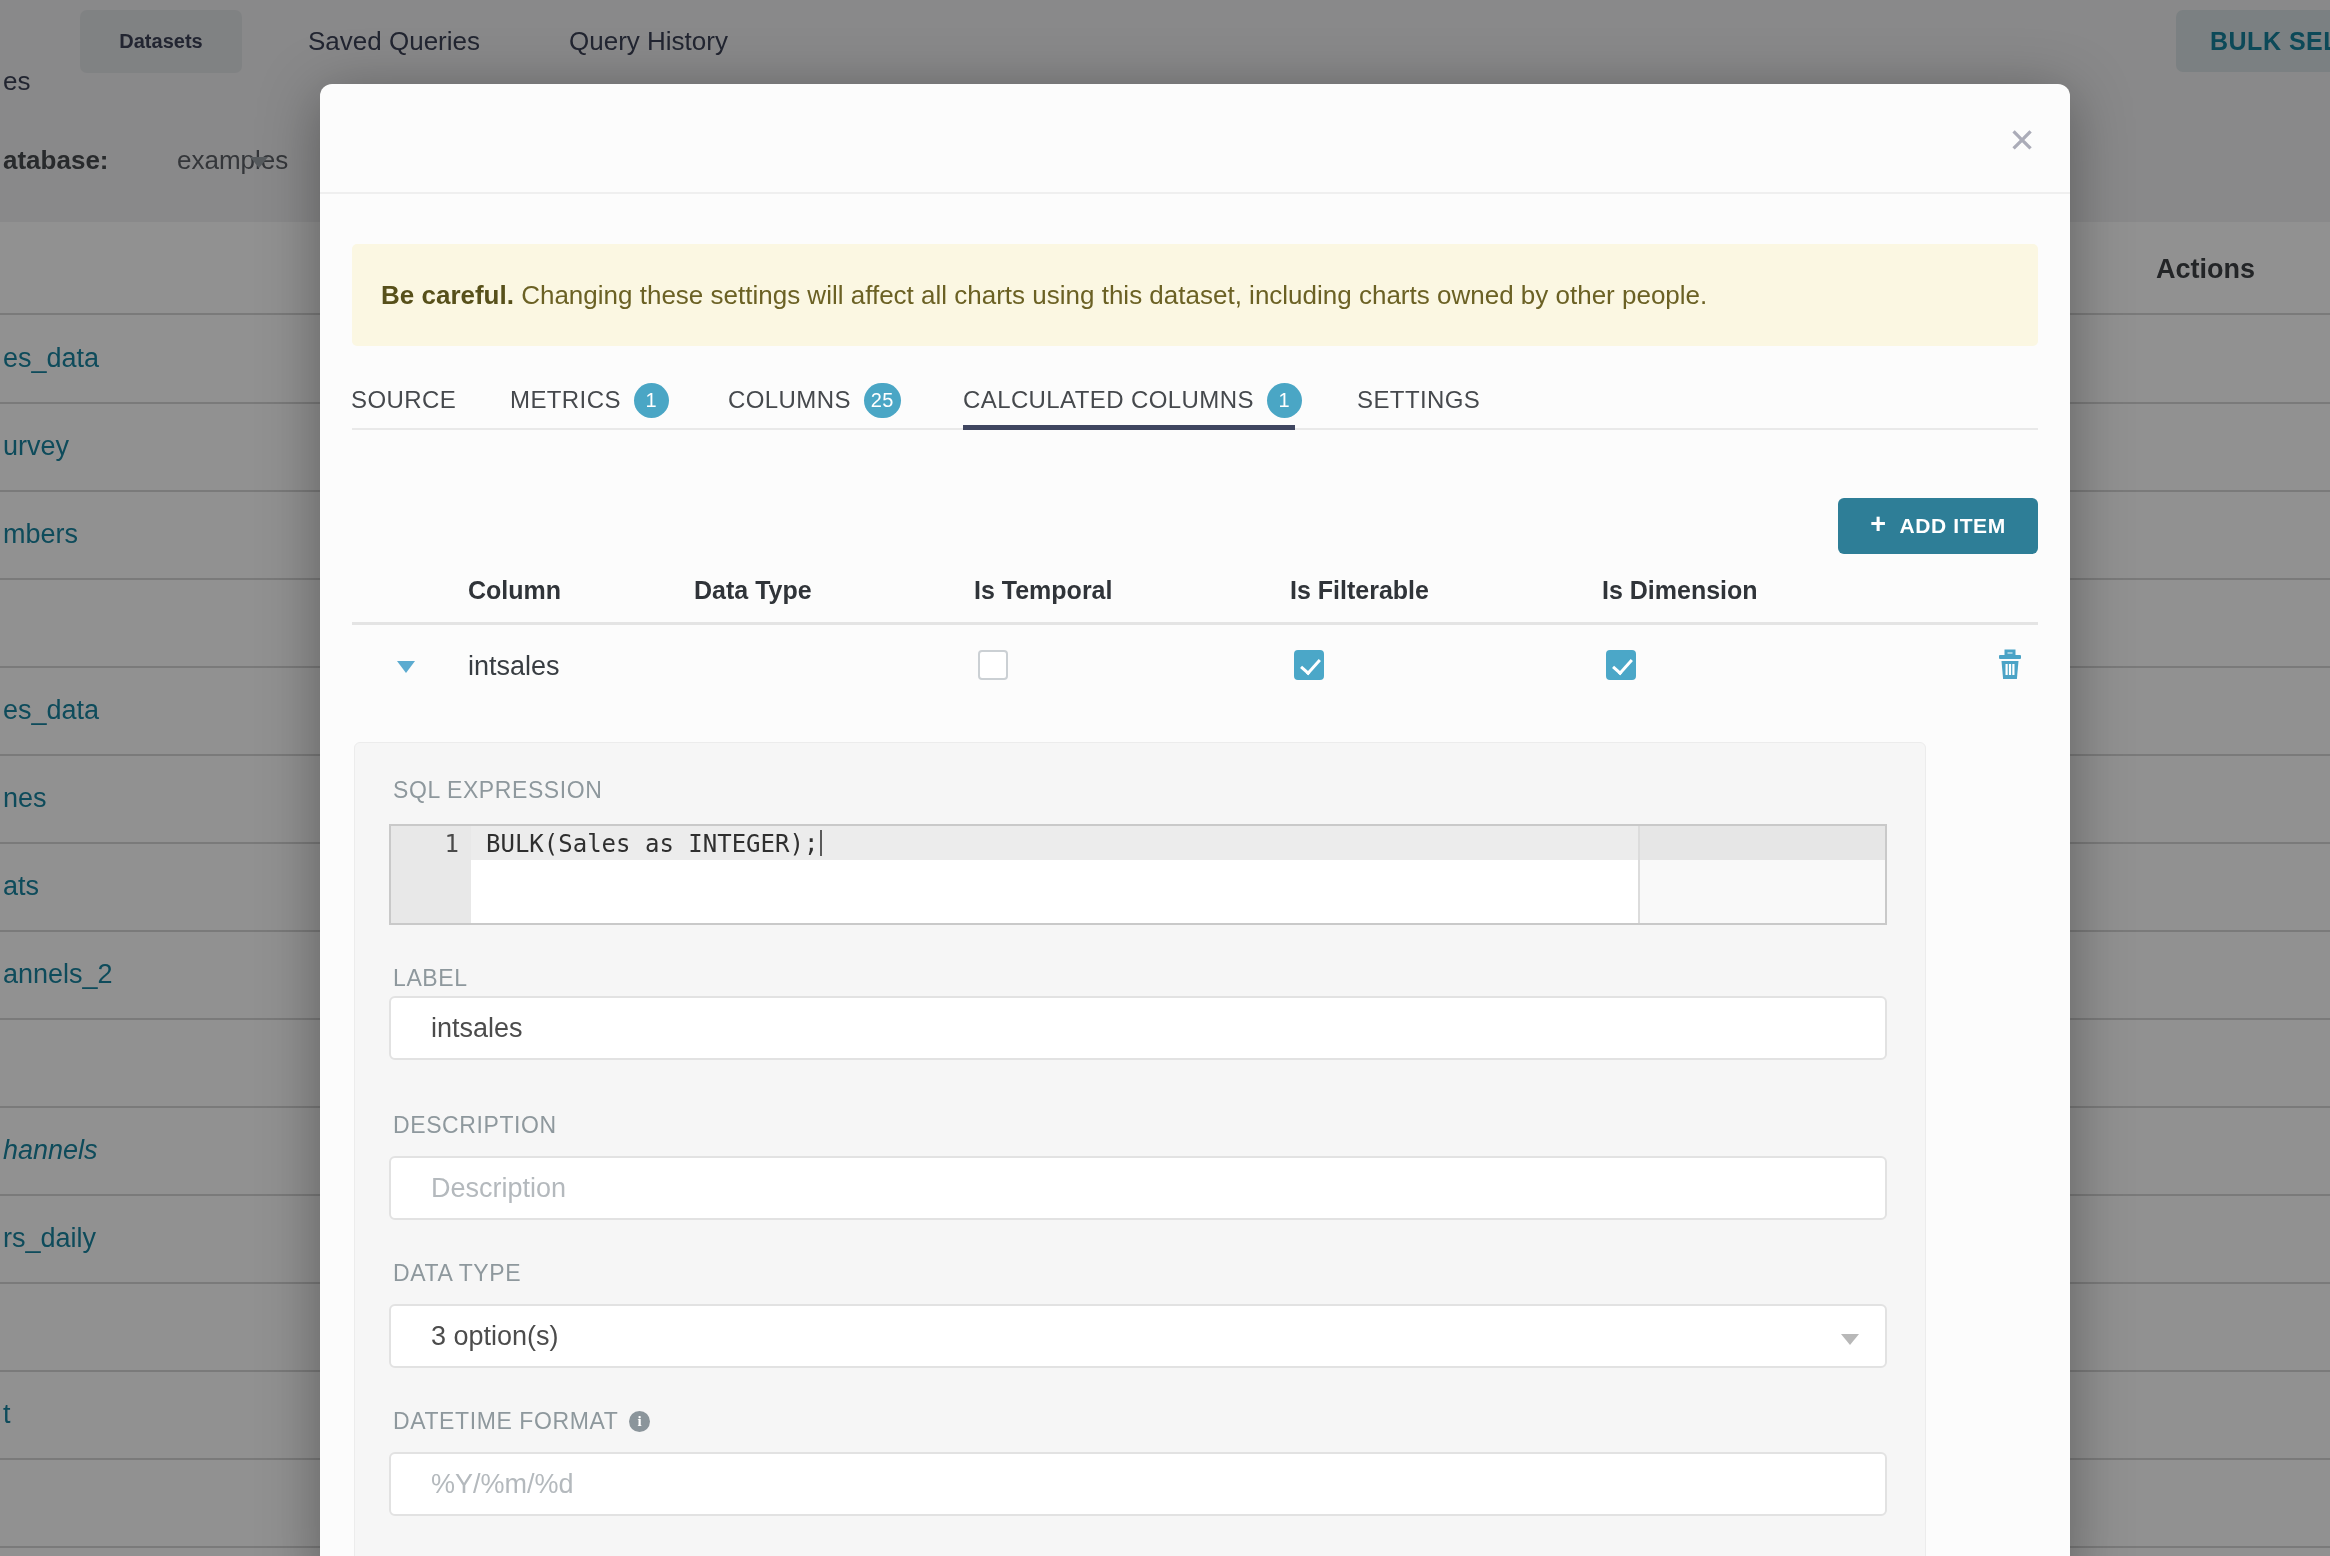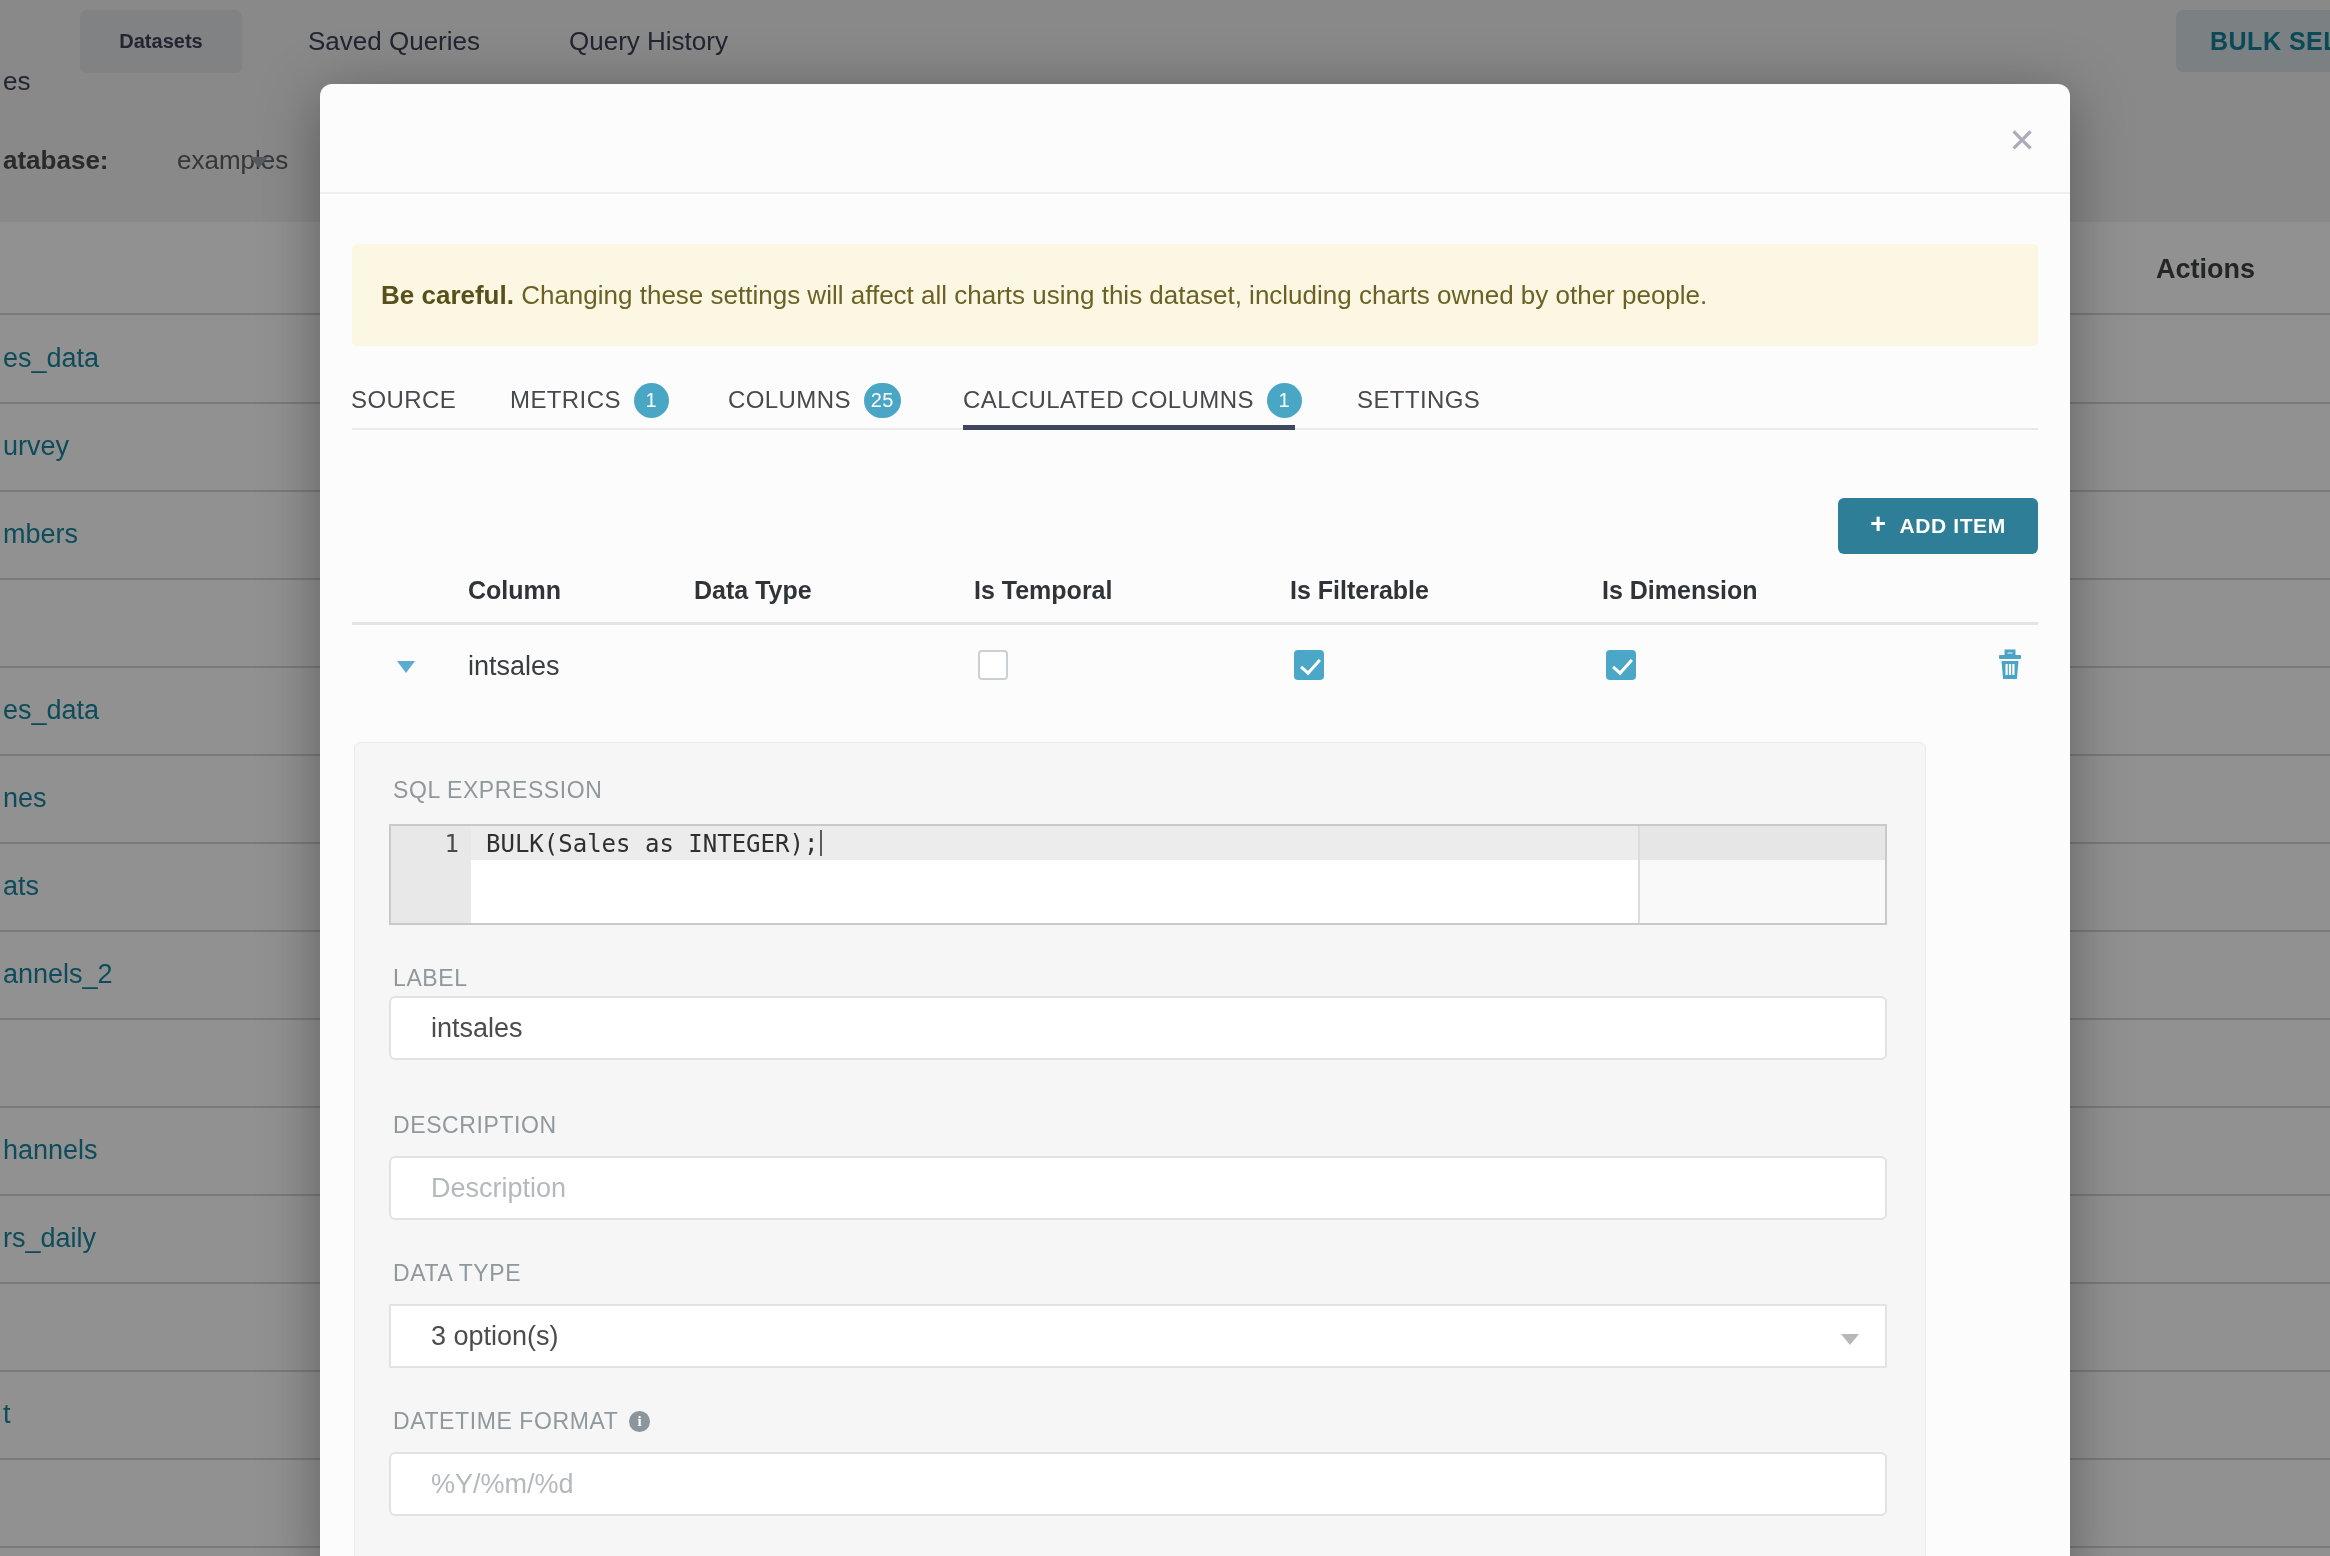--- a/index.html
+++ b/index.html
@@ -106,21 +106,21 @@
   .sql-code{position:absolute;left:95px;top:2px;font-family:"DejaVu Sans Mono",monospace;font-size:24px;
     color:#2f2f2f;line-height:33px;white-space:pre;}
   .sql-cursor{display:inline-block;width:2px;height:26px;background:#5a5a5a;vertical-align:-4px;margin-left:2px;}
 
   .panel-input{
     position:absolute;left:34px;width:1498px;height:64px;background:#fff;border:2px solid #e2e2e2;border-radius:6px;
     box-sizing:border-box;padding:0 0 0 40px;font-family:"Liberation Sans",sans-serif;font-size:27px;color:#4c4c4c;outline:none;
   }
   .panel-input::placeholder{color:#b4b9bd;opacity:1;}
   .panel-select{
-    position:absolute;left:34px;width:1498px;height:64px;background:#fff;border:2px solid #e2e2e2;border-radius:1px;
+    position:absolute;left:34px;width:1498px;height:64px;background:#fff;border:2px solid #e2e2e2;border-radius:6px;
     box-sizing:border-box;display:flex;align-items:center;padding-left:40px;font-size:27px;color:#4c4c4c;cursor:pointer;
   }
   .select-caret{position:absolute;right:26px;top:28px;width:0;height:0;
     border-left:9px solid transparent;border-right:9px solid transparent;border-top:11px solid #b8b8b8;}
 </style>
 </head>
 <body>
 
 <div id="bg-page">
   <div class="bg-topzone"></div>
@@ -141,21 +141,21 @@
 
   <span class="ds-frag" style="top:341px;">es_data</span>
   <span class="ds-frag" style="top:429px;">urvey</span>
   <span class="ds-frag" style="top:517px;">mbers</span>
   <span class="ds-frag" style="top:605px;"></span>
   <span class="ds-frag" style="top:693px;">es_data</span>
   <span class="ds-frag" style="top:781px;">nes</span>
   <span class="ds-frag" style="top:869px;">ats</span>
   <span class="ds-frag" style="top:957px;">annels_2</span>
   <span class="ds-frag" style="top:1045px;"></span>
-  <span class="ds-frag" style="top:1133px;">hannels</span>
+  <span class="ds-frag" style="top:1133px;font-style:italic;">hannels</span>
   <span class="ds-frag" style="top:1221px;">rs_daily</span>
   <span class="ds-frag" style="top:1309px;"></span>
   <span class="ds-frag" style="top:1397px;">t</span>
   <span class="ds-frag" style="top:1485px;"></span>
 </div>
 
 <div id="overlay"></div>
 
 <div id="modal">
 

